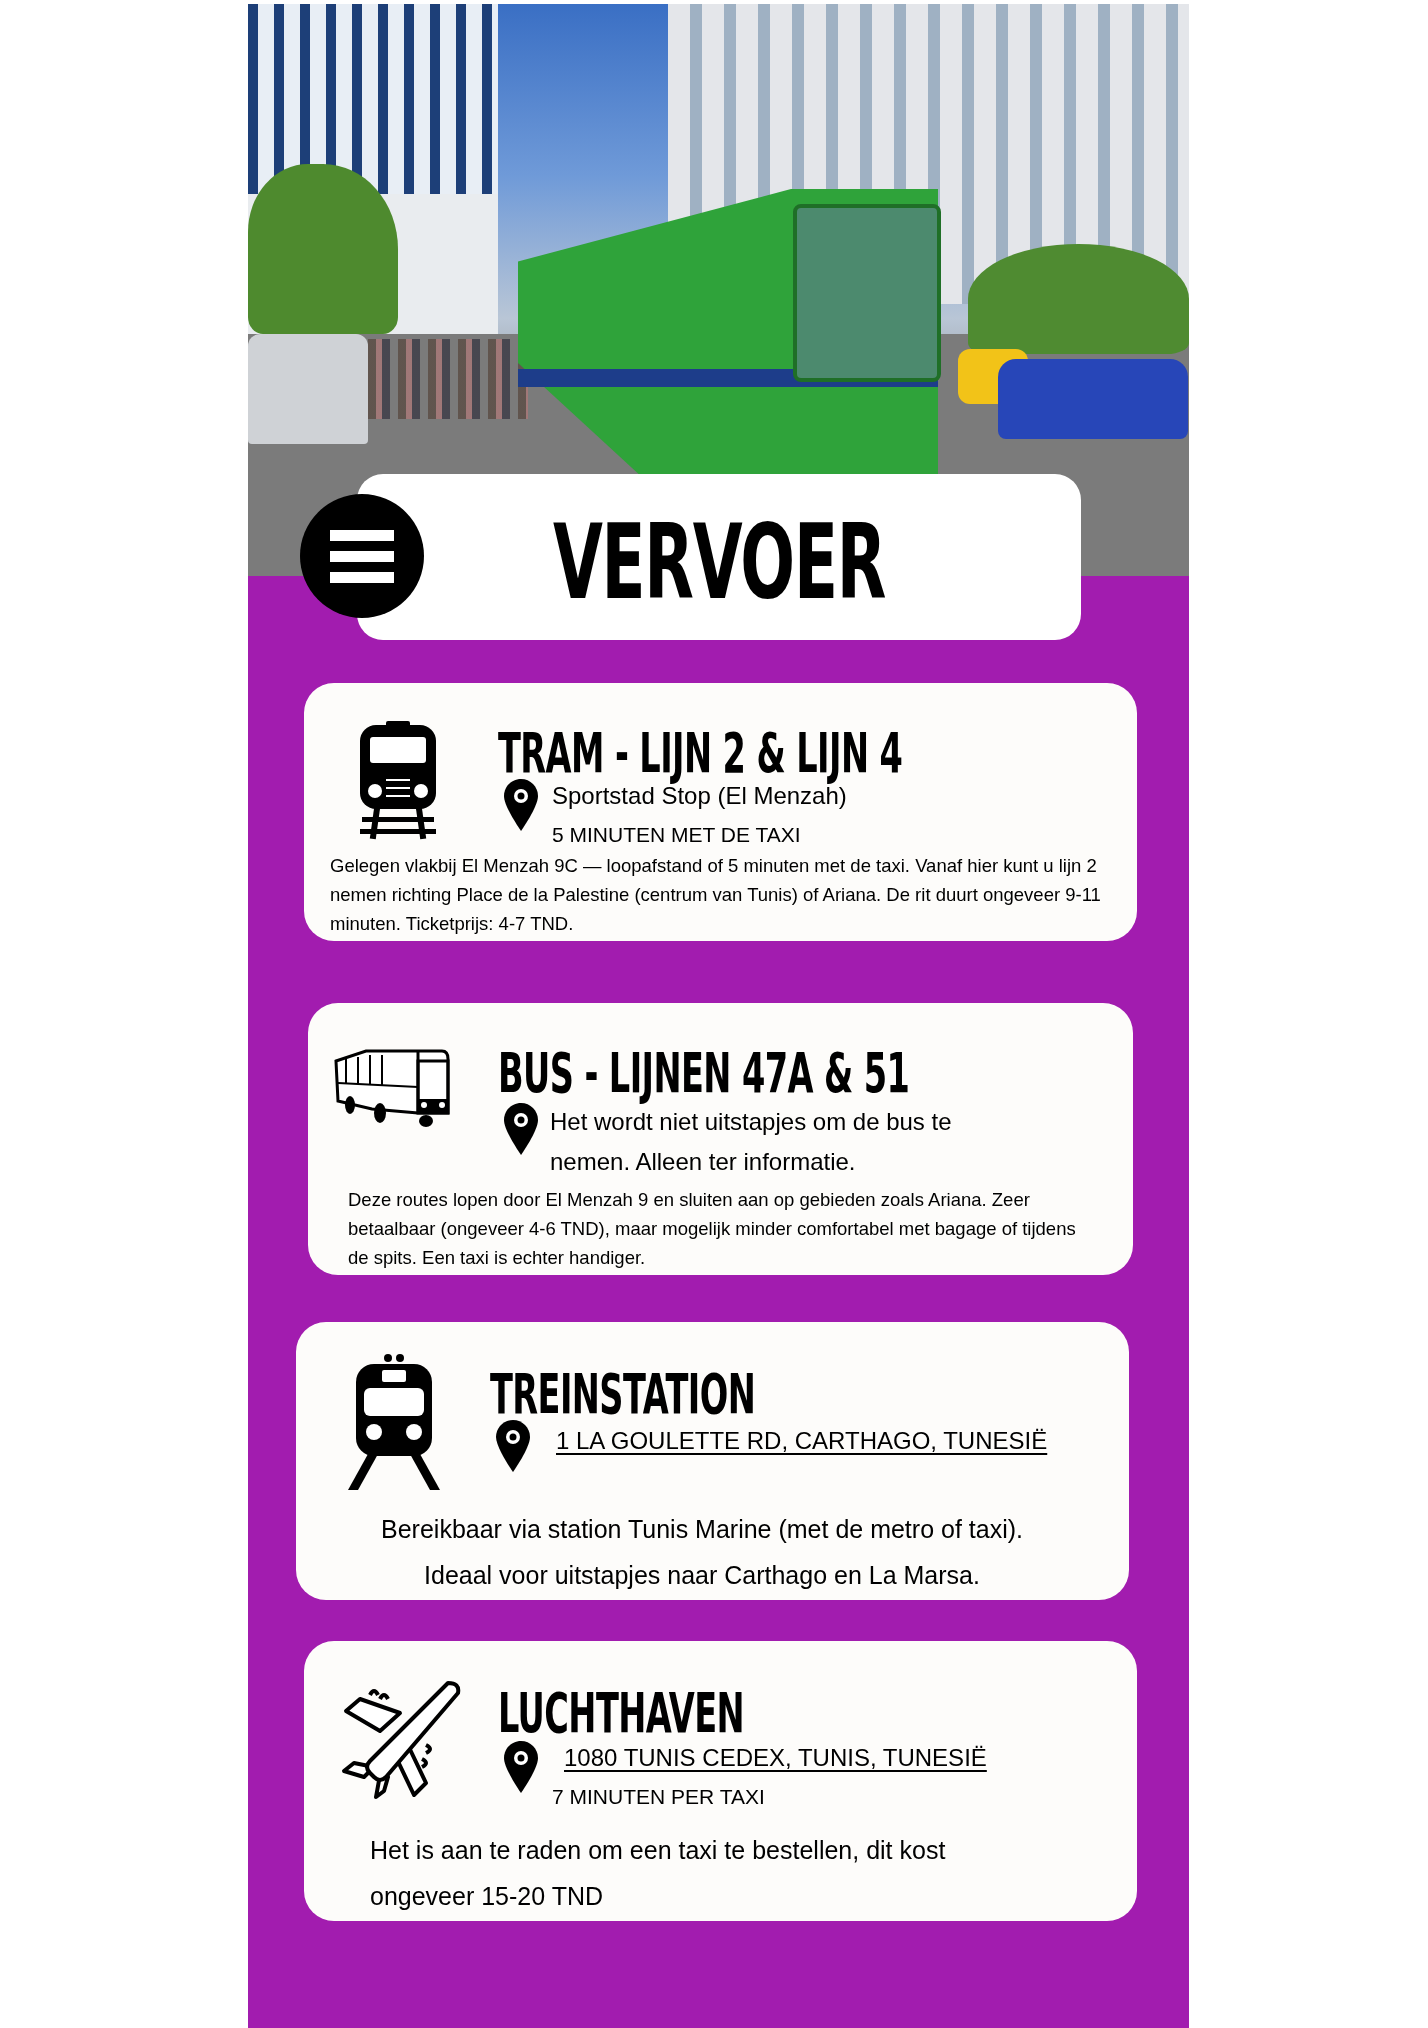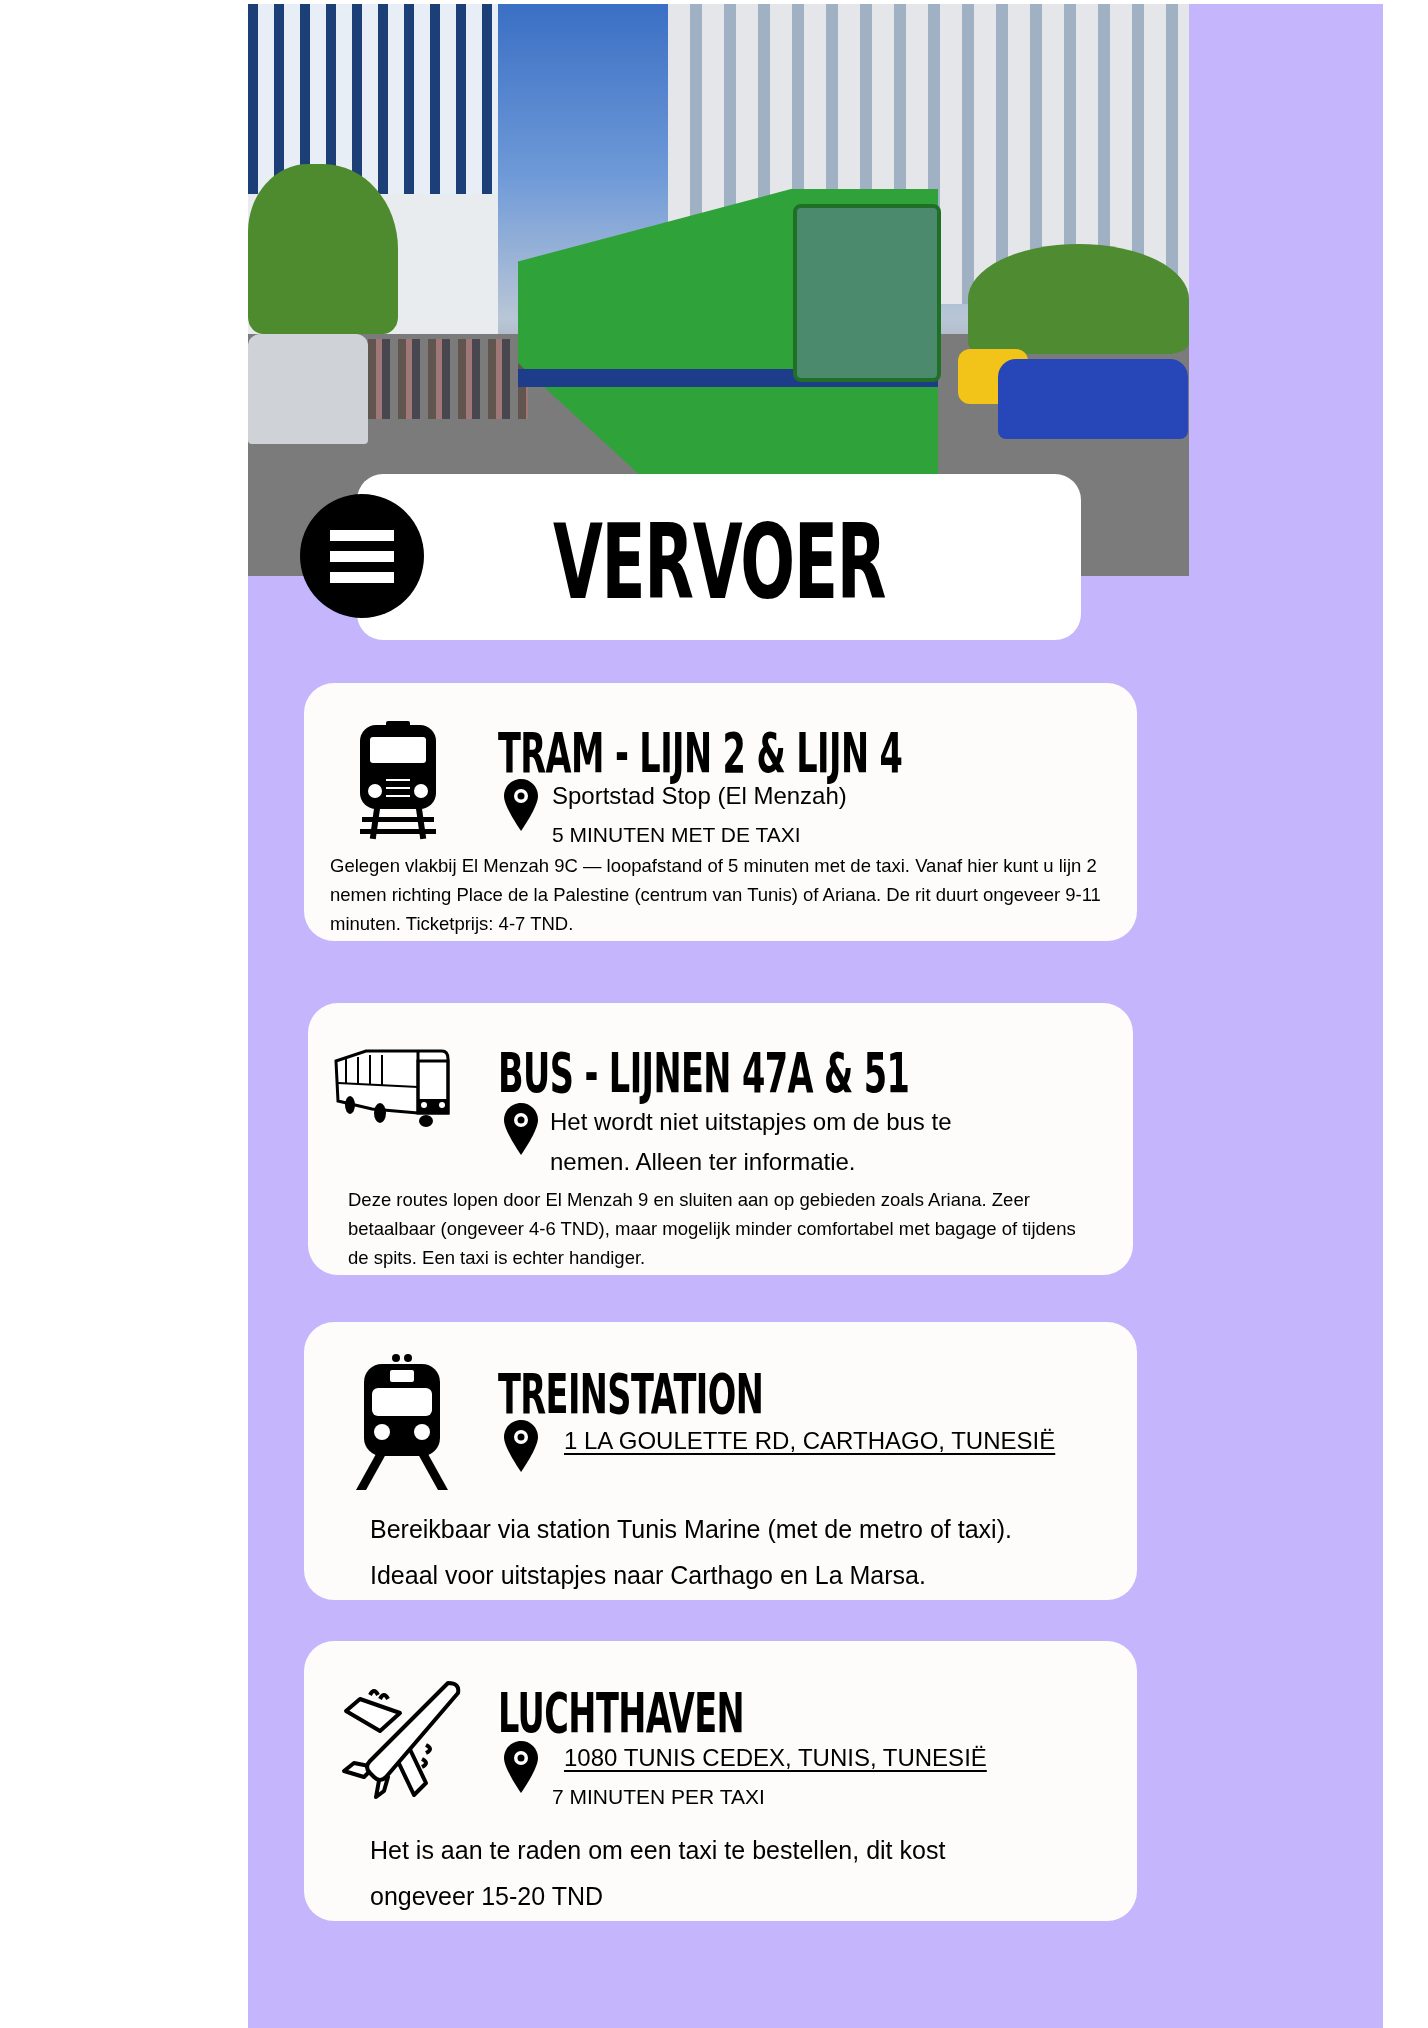--- a/index.html
+++ b/index.html
@@ -1,18 +1,18 @@
 <!DOCTYPE html>
 <html><head>
 <meta charset="utf-8">
 <style>
   html, body { margin: 0; padding: 0; background: #ffffff; }
   body { width: 1428px; height: 2028px; position: relative; overflow: hidden;
          font-family: "Liberation Sans", sans-serif; color: #000; }
-  .page { position: absolute; left: 248px; top: 4px; width: 1135px; height: 2024px; background: #c4b5fd; }
+  .page { position: absolute; left: 248px; top: 4px; width: 941px; height: 2024px; background: #a21caf; }
   .hero { position: absolute; left: 0; top: 0; width: 941px; height: 572px; overflow: hidden;
           background: linear-gradient(180deg, #3a6fc4 0%, #6f9ad8 30%, #b9c6d6 55%, #8c8c8c 75%, #6e6e6e 100%); }
   .hero .bldg-left { position: absolute; left: 0; top: 0; width: 250px; height: 330px;
           background: repeating-linear-gradient(90deg, #1d3f78 0 10px, #e8eef5 10px 26px); }
   .hero .bldg-left2 { position: absolute; left: 0; top: 190px; width: 250px; height: 150px; background: #e9ecef; }
   .hero .tree-left { position: absolute; left: 0; top: 160px; width: 150px; height: 170px; background: #4e8a2e; border-radius: 40% 50% 10% 10%; }
   .hero .bldg-right { position: absolute; left: 420px; top: 0; width: 521px; height: 300px;
           background: repeating-linear-gradient(90deg, #e4e6ea 0 22px, #9fb1c3 22px 34px); }
   .hero .tree-right { position: absolute; left: 720px; top: 240px; width: 221px; height: 110px; background: #4f8b31; border-radius: 50% 50% 10% 10%; }
   .hero .road { position: absolute; left: 0; top: 330px; width: 941px; height: 242px; background: #7b7b7b; }
@@ -124,21 +124,21 @@
     <svg class="pin" style="left:196px; top:100px;" viewBox="0 0 34 52">
       <path d="M17 0C7.6 0 0 7.6 0 17c0 11 17 35 17 35s17-24 17-35C34 7.6 26.4 0 17 0z" fill="#000"></path>
       <circle cx="17" cy="17" r="7" fill="#fff"></circle>
         <circle cx="17" cy="17" r="3.5" fill="#000"></circle>
     </svg>
     <div class="loc" style="left:242px; top:100px;">Het wordt niet uitstapjes om de bus te</div>
     <div class="loc" style="left:242px; top:140px;">nemen. Alleen ter informatie.</div>
     <div class="desc" style="left:40px; top:182px; width:740px;">Deze routes lopen door El Menzah 9 en sluiten aan op gebieden zoals Ariana. Zeer betaalbaar (ongeveer 4-6 TND), maar mogelijk minder comfortabel met bagage of tijdens de spits. Een taxi is echter handiger.</div>
   </div>
 
-  <div class="card" style="left:56px; top:1318px; width:833px; height:278px;">
+  <div class="card" style="left:48px; top:1318px; width:833px; height:278px;text-align:center;">
     <svg class="icon" style="left:52px; top:32px;" width="92" height="136" viewBox="0 0 92 136">
       <circle cx="40" cy="4" r="4" fill="#000"></circle>
         <circle cx="52" cy="4" r="4" fill="#000"></circle>
       <rect x="8" y="10" width="76" height="92" rx="18" fill="#000"></rect>
       <rect x="34" y="16" width="24" height="12" rx="2" fill="#fff"></rect>
       <rect x="16" y="34" width="60" height="28" rx="6" fill="#fff"></rect>
       <circle cx="26" cy="78" r="8" fill="#fff"></circle>
         <circle cx="66" cy="78" r="8" fill="#fff"></circle>
       <polygon points="20,100 30,100 10,136 0,136" fill="#000"></polygon>
       <polygon points="62,100 72,100 92,136 82,136" fill="#000"></polygon>

